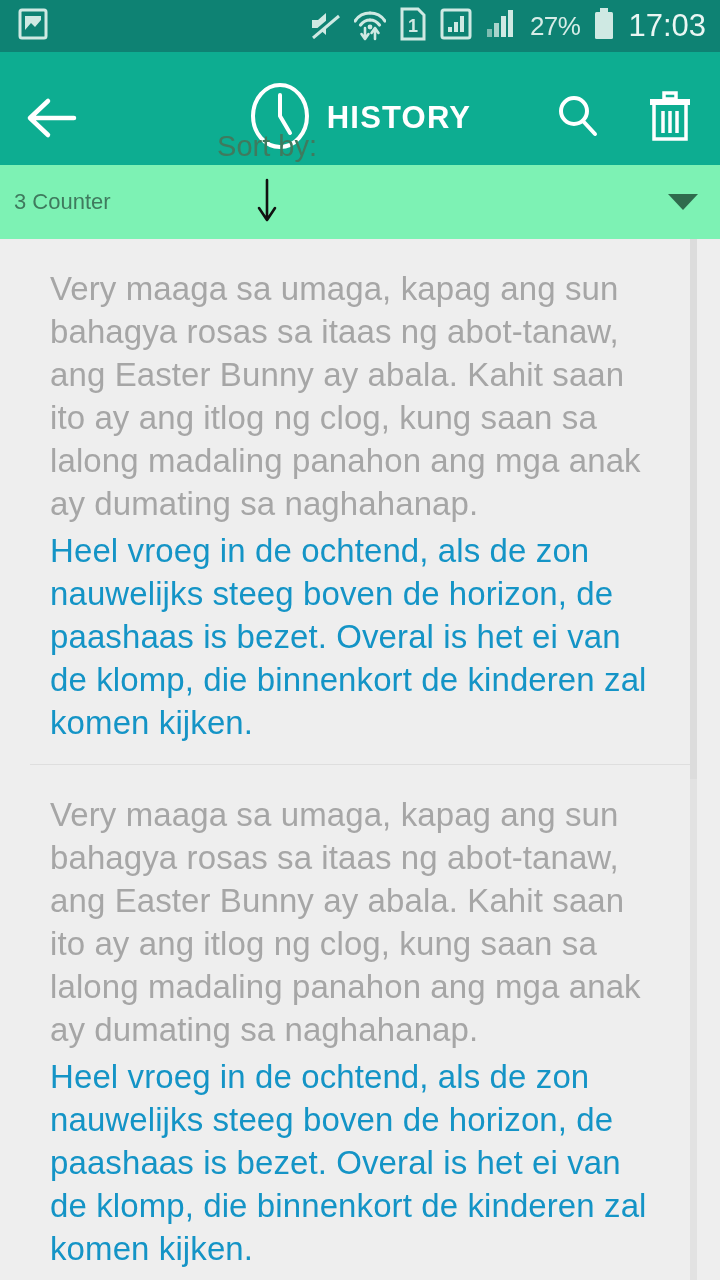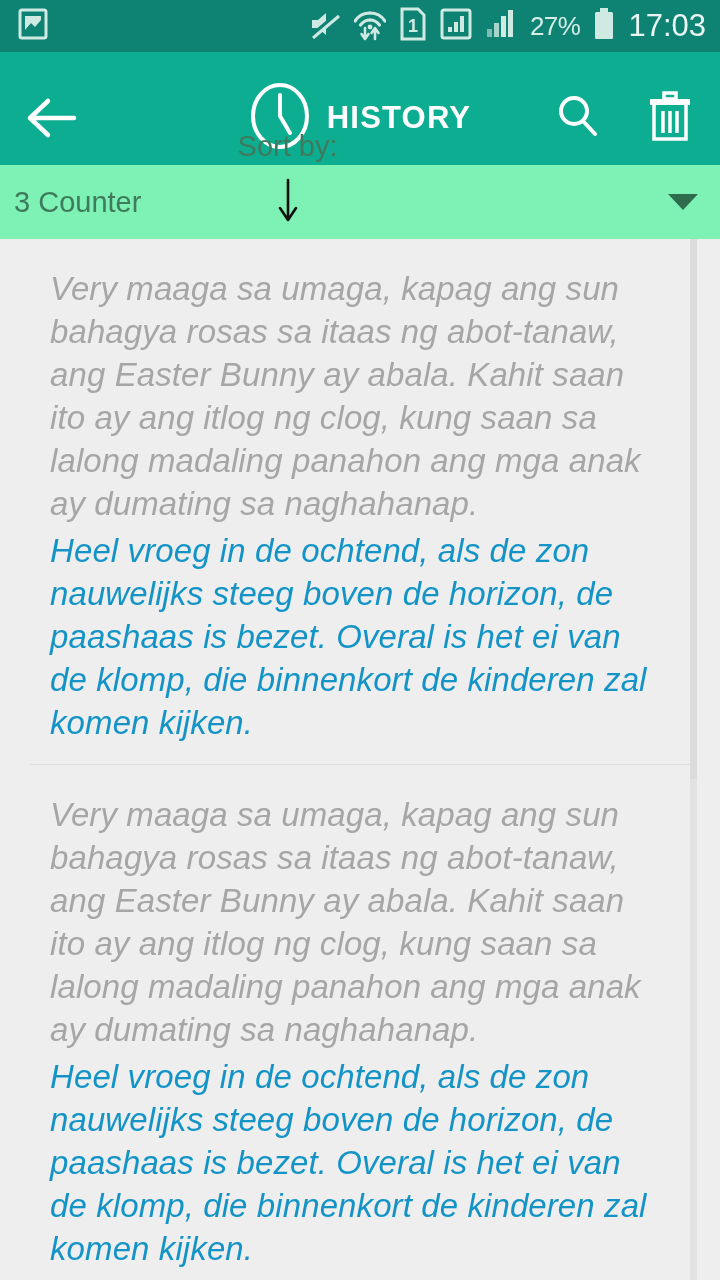--- a/index.html
+++ b/index.html
@@ -77,21 +77,21 @@
   
   .sort-bar {
     height: 74px;
     background: #7df2b4;
     display: flex;
     align-items: center;
     padding: 0 22px 0 14px;
   }
   .counter-text {
     color: #3f7a5e;
-    font-size: 29px;
+    font-size: 22px;
   }
   .sort-group {
     margin-left: auto;
     margin-right: auto;
     display: flex;
     align-items: center;
     gap: 14px;
     transform: translateX(-46px);
     flex-direction: column;
   }
@@ -129,21 +129,20 @@
   .scroll-thumb {
     position: absolute;
     top: 0;
     left: 0;
     width: 7px;
     height: 540px;
     background: #dcdcdc;
   }
   .entry {
     padding: 28px 60px 20px 50px;
-    font-style: italic;
   }
   .entry-divider {
     height: 1px;
     background: #dedede;
     margin: 0 30px;
   }
   .para {
     font-size: 33px;
     line-height: 43px;
     letter-spacing: 0.1px;

